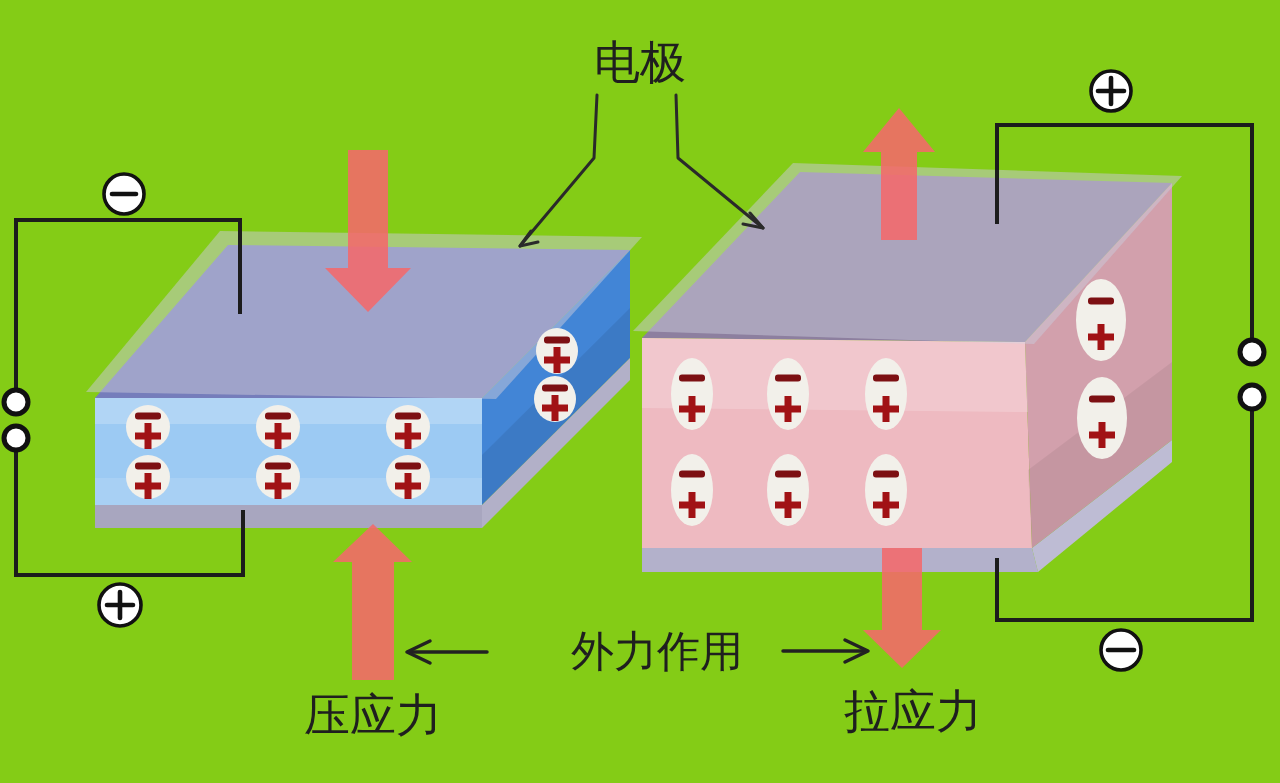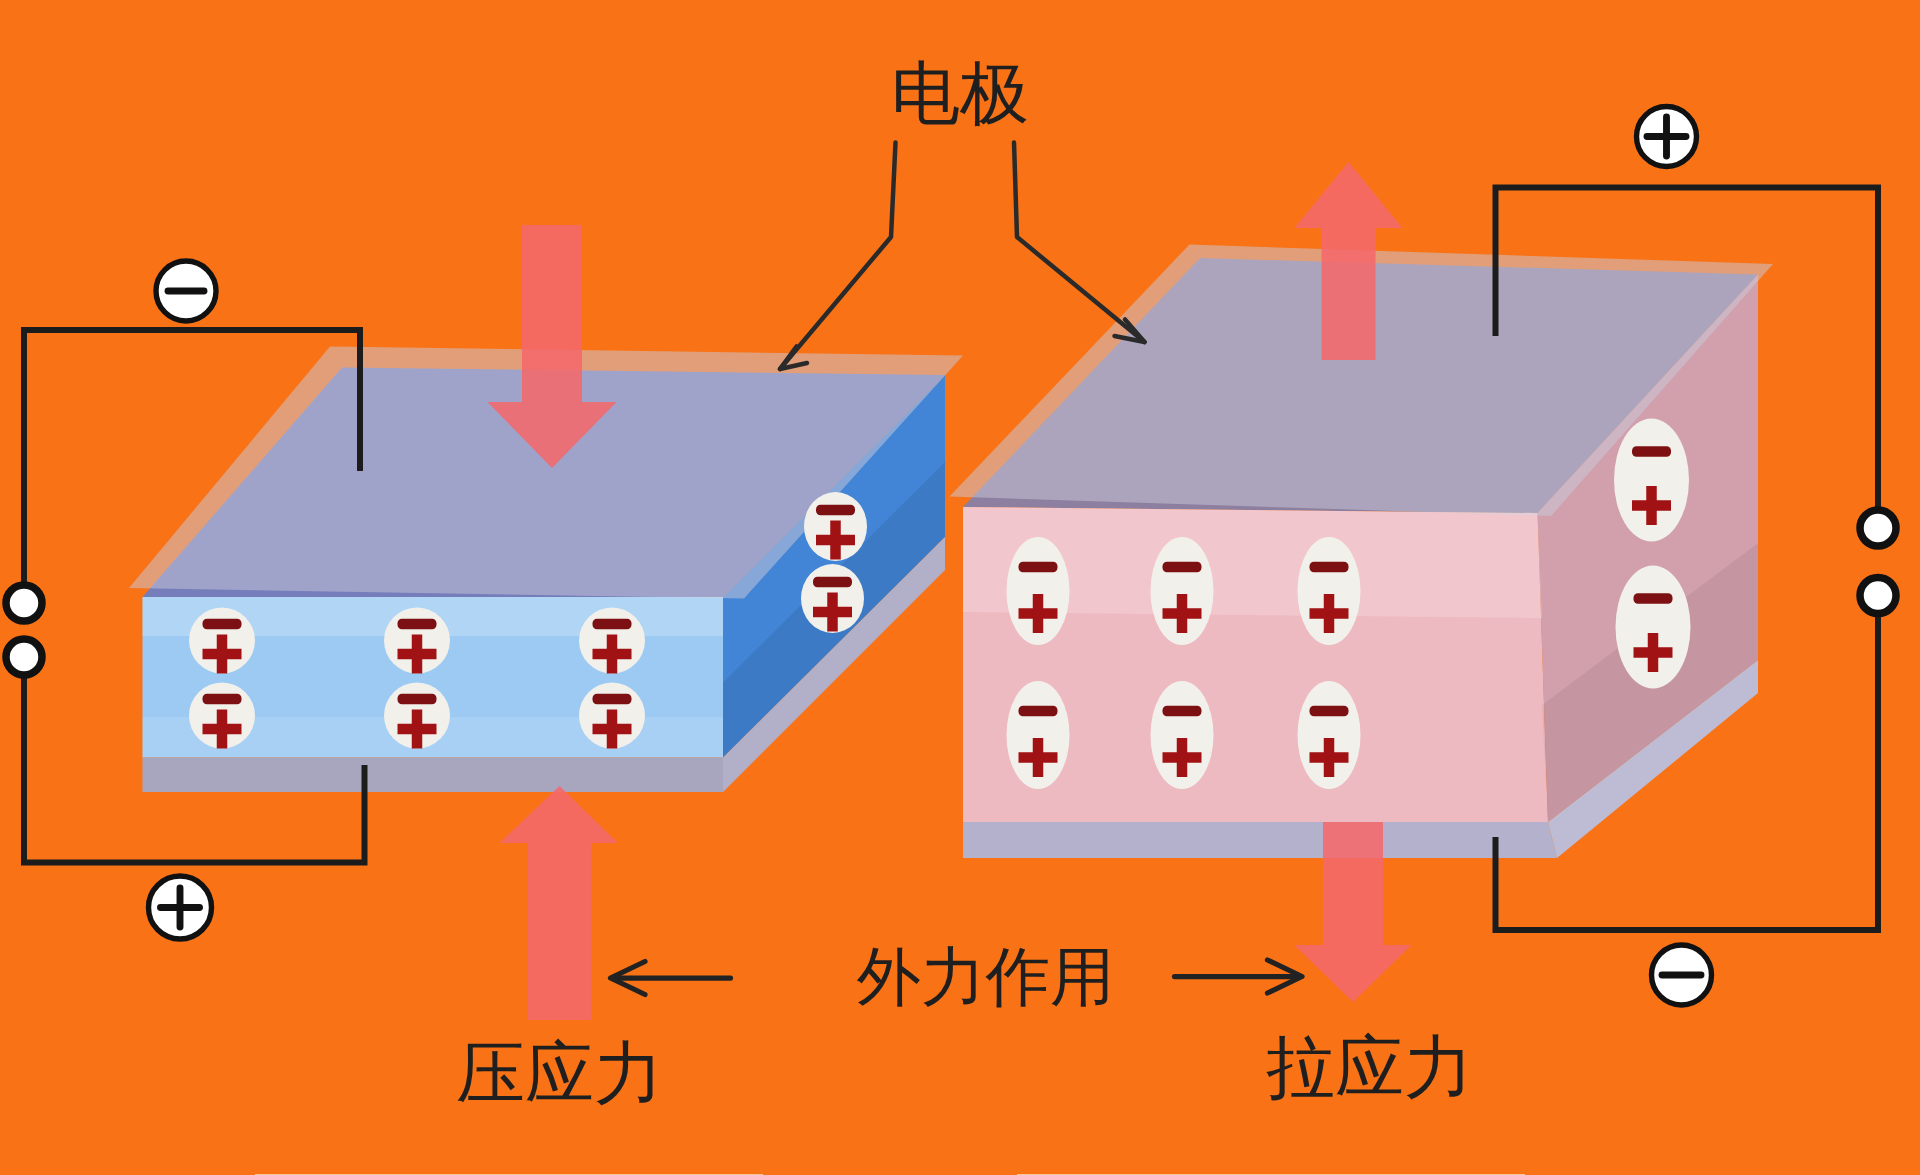--- a/index.html
+++ b/index.html
@@ -1,16 +1,16 @@
 <!DOCTYPE html>
 <html><head>
 <meta charset="utf-8">
 <style>
   html,body{margin:0;padding:0;background:#fff;}
-  .stage{position:relative;width:1280px;height:783px;background:#f97316;overflow:hidden;
+  .stage{position:relative;width:1280px;height:783px;background:#84cc16;overflow:hidden;
          font-family:"Liberation Sans",sans-serif;}
   svg{display:block}
   .cjk{font-family:"Liberation Sans",sans-serif;font-size:46px;fill:#1f1f1f;text-anchor:middle;}
   .cjk-small{font-family:"Liberation Sans",sans-serif;font-size:43px;fill:#1f1f1f;text-anchor:middle;}
   .dip{fill:#f2f0ea;}
   .wire{fill:none;stroke:#1c1c1c;stroke-width:4;stroke-linecap:square;}
   .ptr{fill:none;stroke:#2a2a2a;stroke-width:3;stroke-linecap:round;stroke-linejoin:round;}
   .farrow{fill:none;stroke:#222;stroke-width:3.5;stroke-linecap:round;stroke-linejoin:round;}
   .circ{fill:#fff;stroke:#111;stroke-width:3.6;}
   .circsym{stroke:#111;stroke-width:4.6;stroke-linecap:round;}

